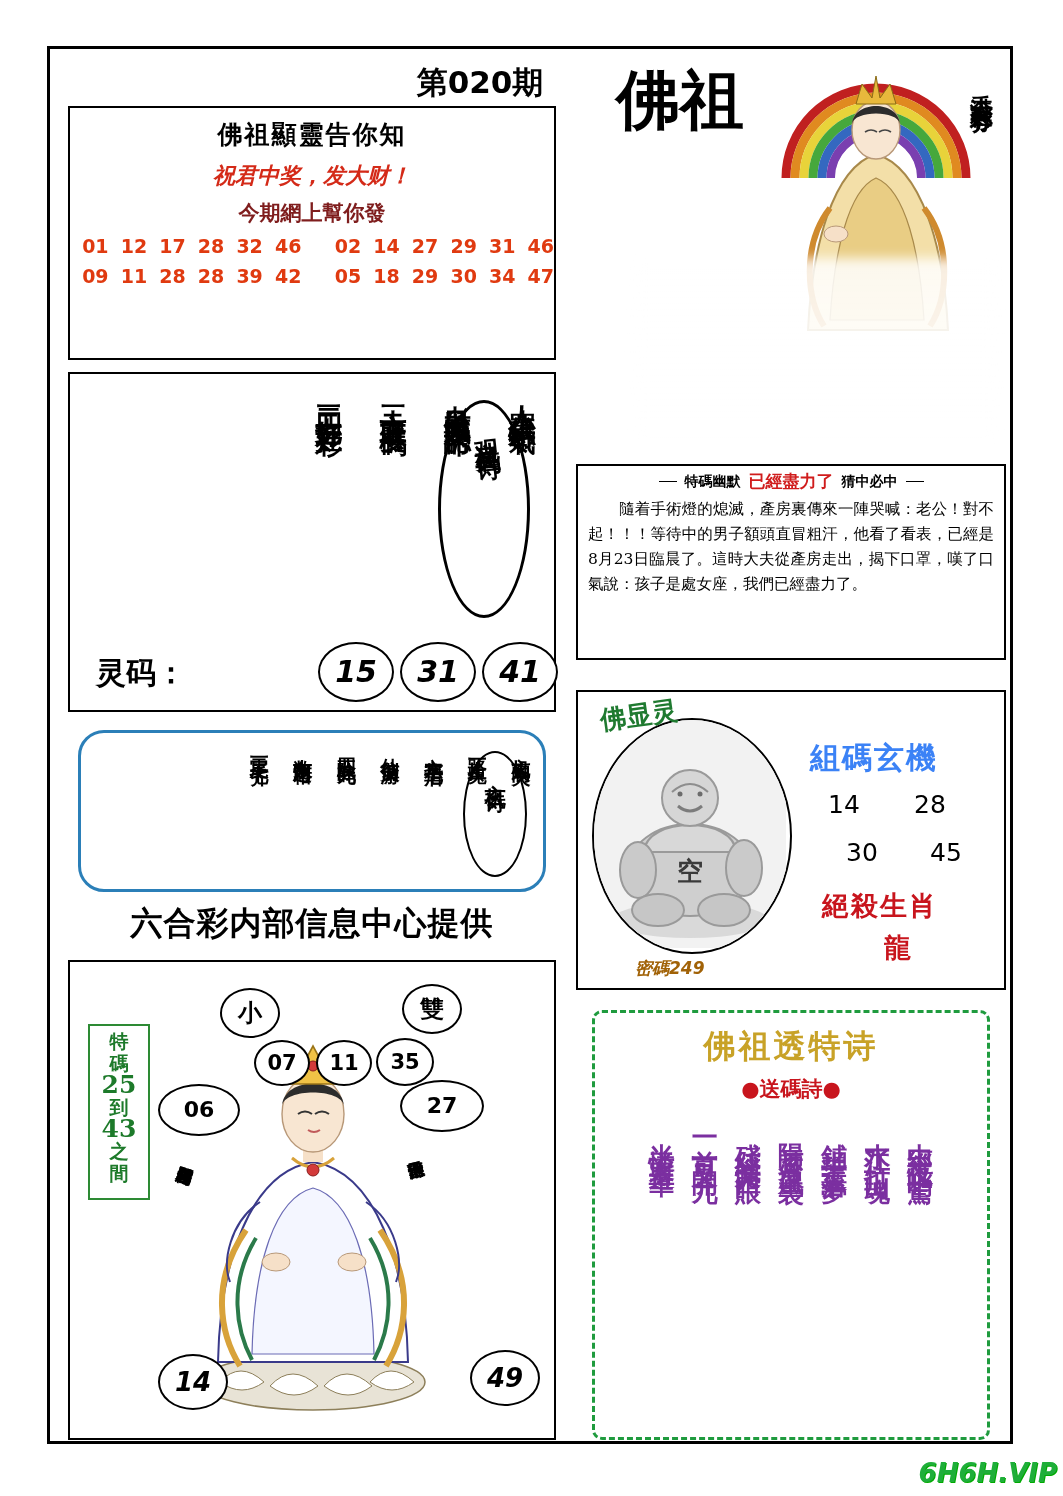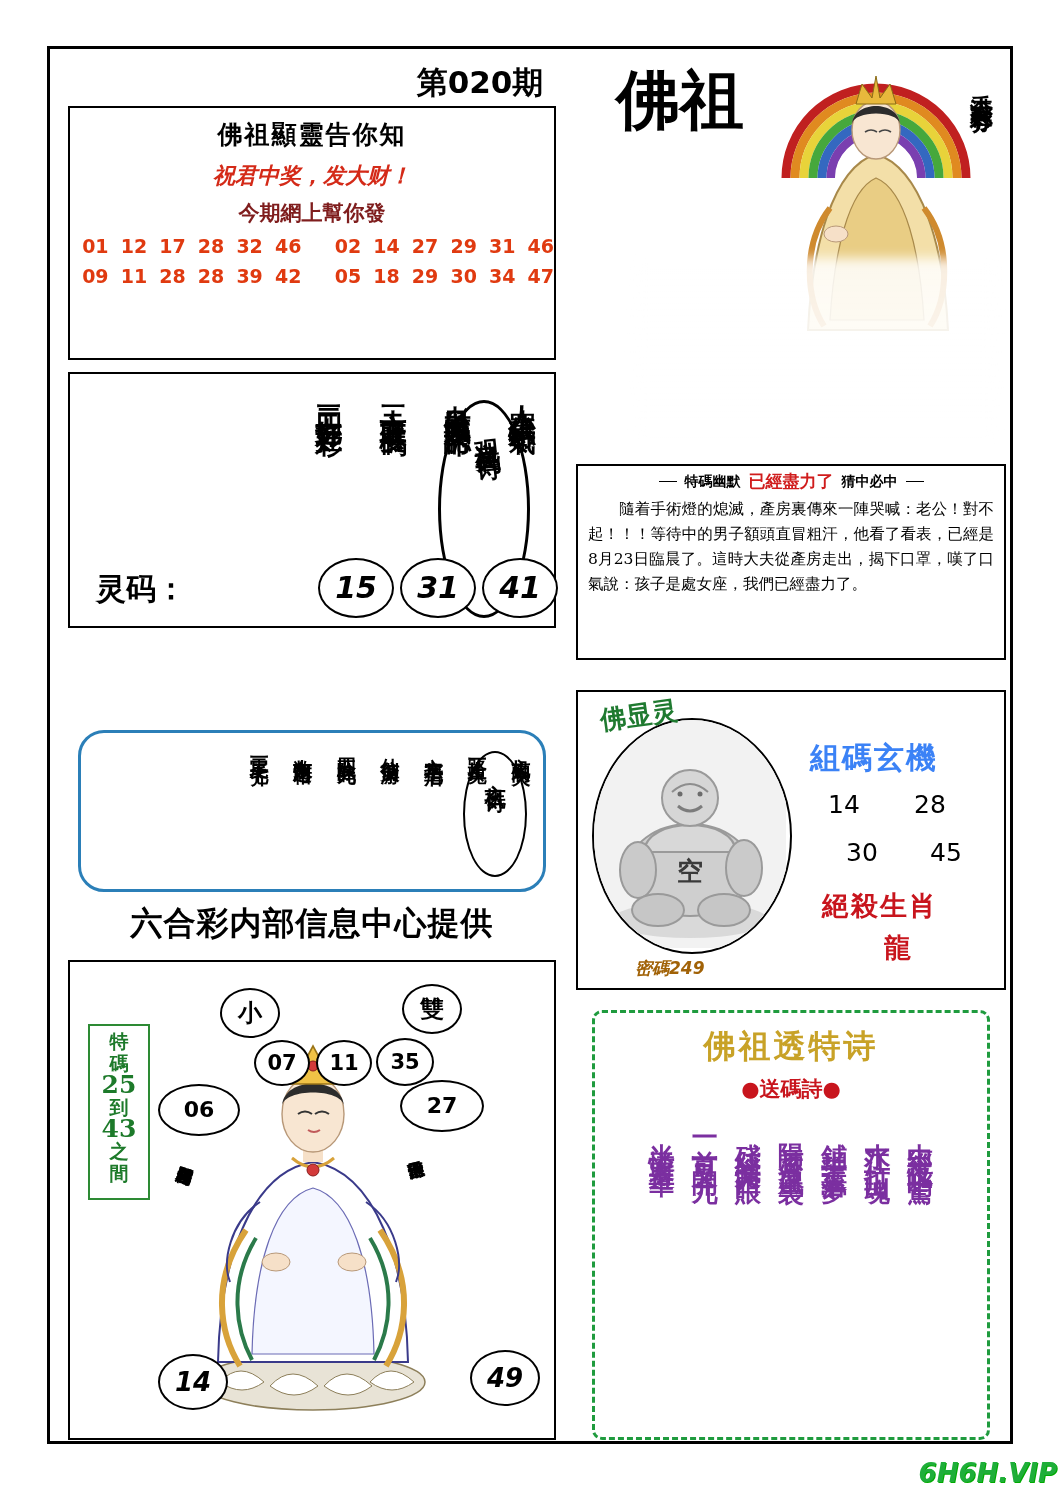--- a/index.html
+++ b/index.html
@@ -38,21 +38,21 @@
     margin-top:8px;text-align:center;font-size:21px;font-weight:bold;color:#7f1d1d;
   }
   .numrow{
     display:flex;justify-content:center;gap:0px;margin-top:8px;font-size:19px;
     color:#e03a10;font-weight:bold;letter-spacing:0px;
   }
   .numrow span{display:inline-block;width:40px;text-align:right;}
   .numrow .gap{width:22px;}
   
   #poem-box{
-    position:absolute;left:68px;top:372px;width:488px;height:256px;
+    position:absolute;left:68px;top:372px;width:488px;height:340px;
     border:2px solid #000;background:#fff;box-sizing:border-box;
   }
   .vcols{position:absolute;left:0;top:10px;width:100%;height:250px;display:flex;
     flex-direction:row-reverse;justify-content:flex-start;padding-left:18px;box-sizing:border-box;}
   .vcol{
     writing-mode:vertical-rl;text-orientation:upright;
     font-family:"DejaVu Serif","Liberation Serif",serif;
     font-size:27px;font-weight:bold;line-height:1.35;color:#000;
     margin:0 14px;letter-spacing:4px;
   }

